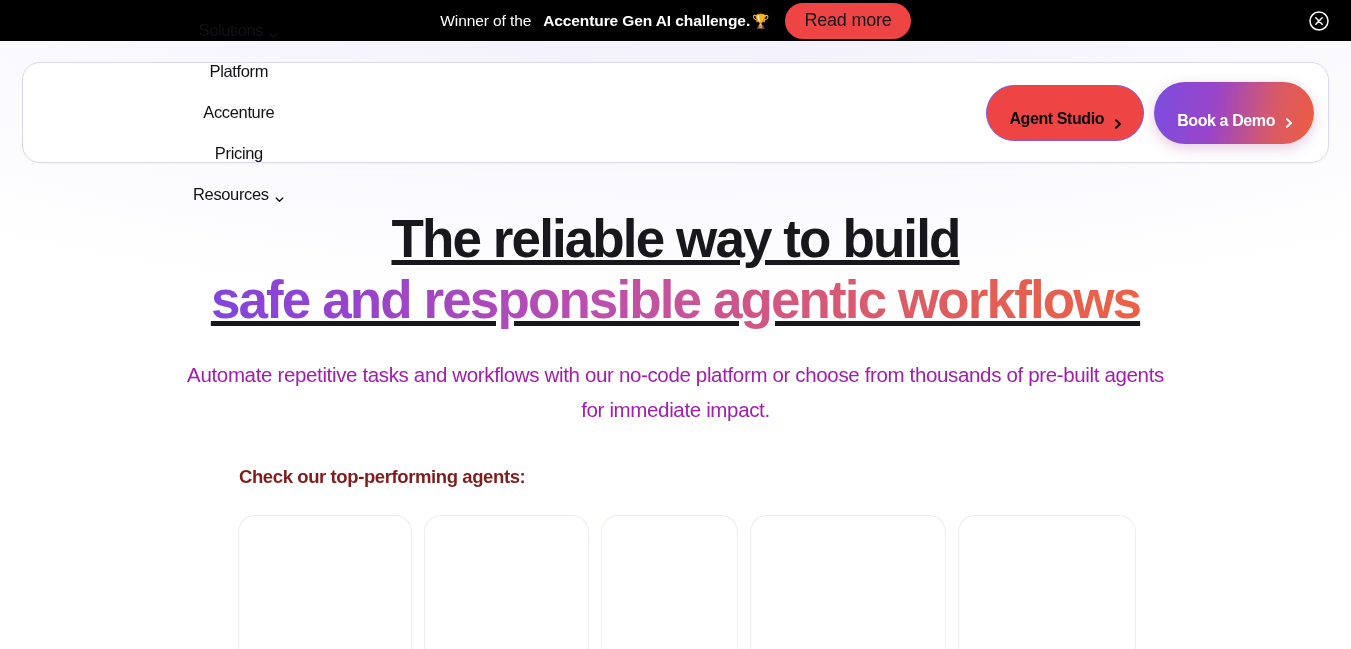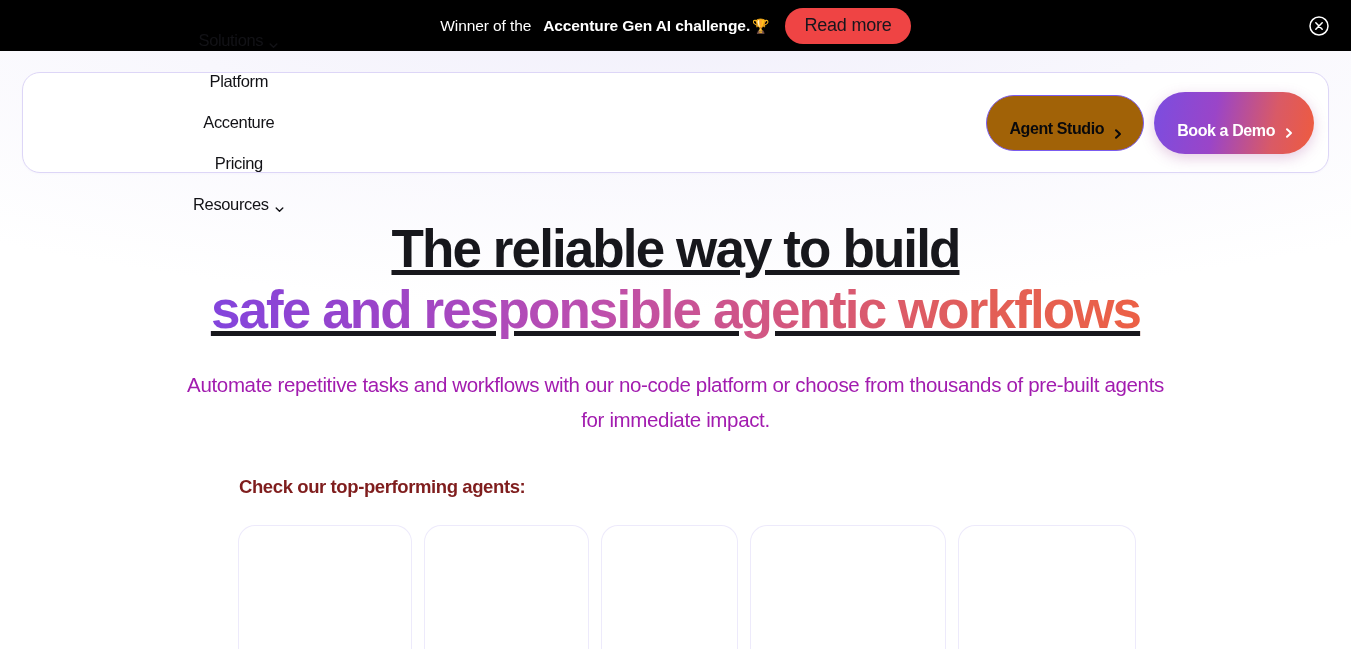--- a/index.html
+++ b/index.html
@@ -29,21 +29,21 @@
     position: relative;
     z-index: 1;
     width: 1351px;
     height: 649px;
     overflow: hidden;
   }
 
   
   .banner {
     position: relative;
-    height: 51px;
+    height: 41px;
     background: #000000;
     display: flex;
     align-items: center;
     justify-content: center;
     gap: 16px;
   }
 
   .banner-text {
     color: #ffffff;
     font-size: 15.5px;
@@ -136,21 +136,21 @@
     position: absolute;
     right: 14px;
     top: 50%;
     transform: translateY(-50%);
     display: flex;
     align-items: center;
     gap: 10px;
   }
 
   .btn-agent-studio {
-    background: #a16207;
+    background: #ef4444;
     border: 1.5px solid #7b5cf0;
     border-radius: 999px;
     color: #09090c;
     font-family: "Liberation Sans", sans-serif;
     font-size: 16px;
     font-weight: 700;
     letter-spacing: -0.4px;
     padding: 24px 20px 12px 22px;
     display: flex;
     align-items: flex-end;

